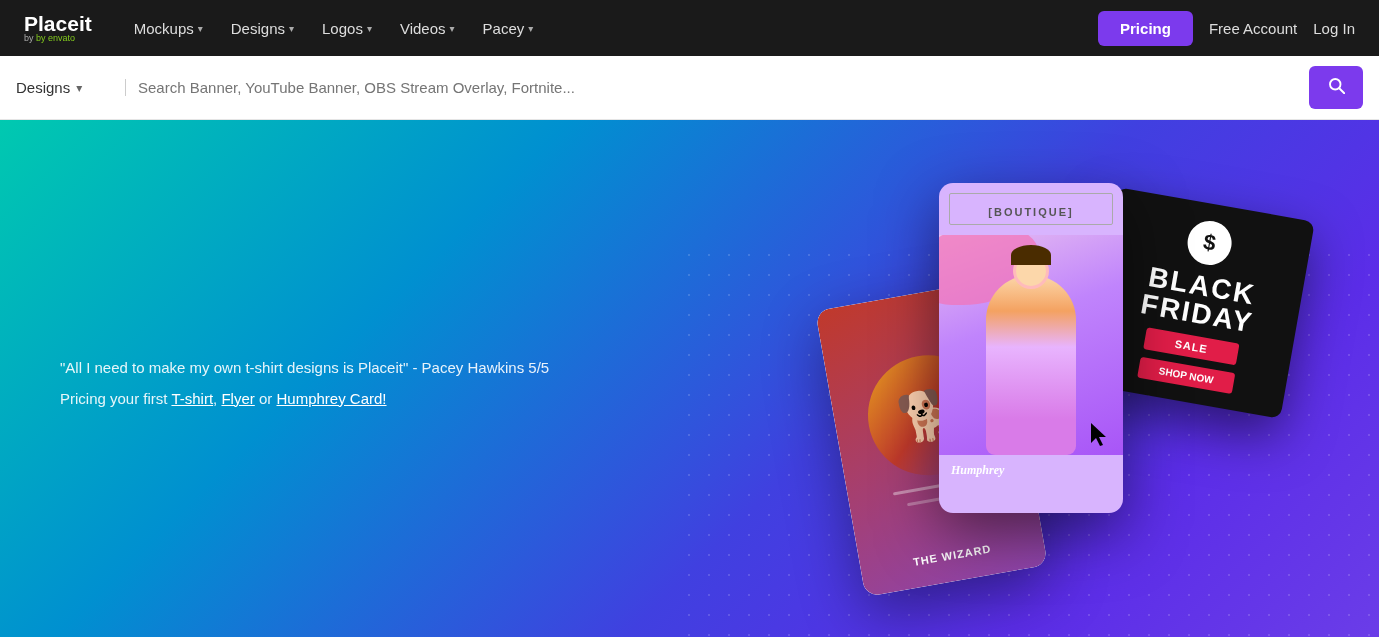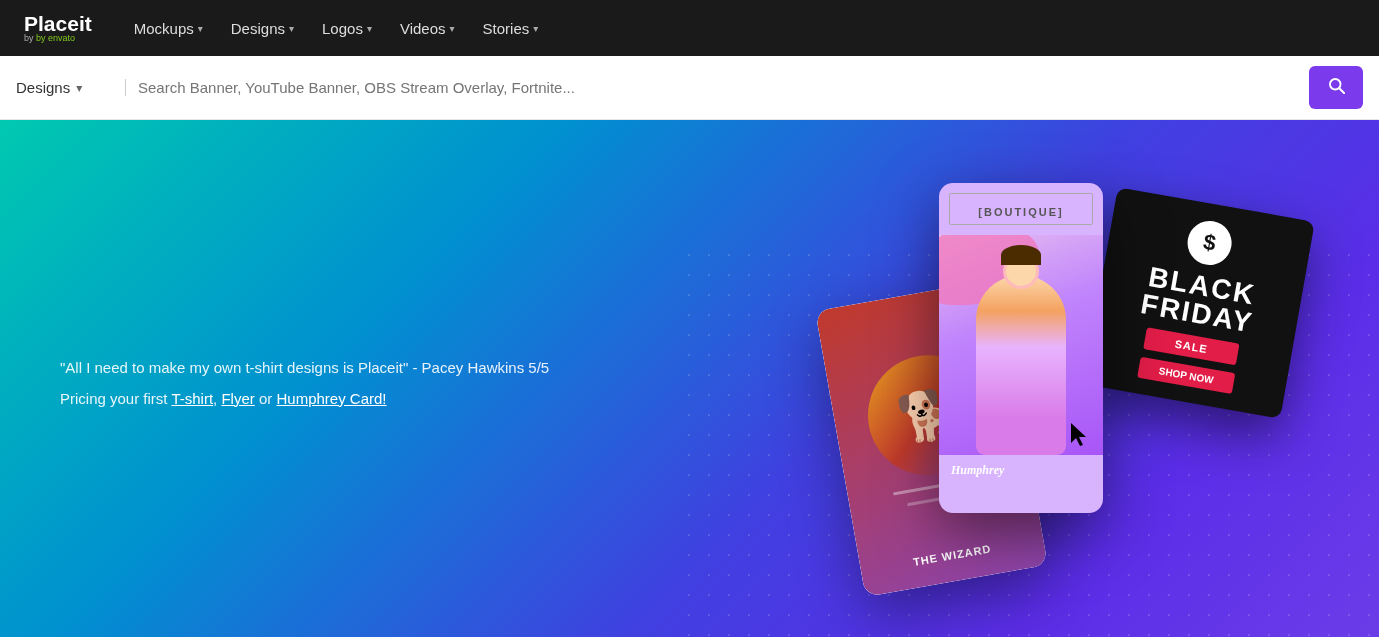--- a/index.html
+++ b/index.html
@@ -216,21 +216,21 @@
       font-weight: 700;
       letter-spacing: 1px;
       text-transform: uppercase;
     }
 
     
     .card-boutique {
       position: absolute;
       left: 160px;
       top: 10px;
-      width: 164px;
+      width: 184px;
       height: 330px;
       background: #d8b4fe;
       border-radius: 14px;
       box-shadow: 0 20px 60px rgba(0,0,0,0.5);
       z-index: 3;
       overflow: hidden;
     }
     .card-boutique-header {
       text-align: center;
       padding: 12px 0 6px;
@@ -374,25 +374,30 @@
     </div>
     <div class="nav-item">
       <span>Logos</span>
       <span class="nav-chevron">▾</span>
     </div>
     <div class="nav-item">
       <span>Videos</span>
       <span class="nav-chevron">▾</span>
     </div>
     <div class="nav-item">
-      <span>Stories</span>
+      <span>Pacey</span>
       <span class="nav-chevron">▾</span>
     </div>
   </div>
 
+  <div class="nav-right">
+    <button class="btn-pricing">Pricing</button>
+    <span class="nav-free">Free Account</span>
+    <span class="nav-login">Log In</span>
+  </div>
 </nav>
 
 <div class="search-bar">
   <div class="search-category">
     <span>Designs</span>
     <span class="chevron">▾</span>
   </div>
   <div class="search-input-wrap">
     <input type="text" class="search-input" placeholder="Search Banner, YouTube Banner, OBS Stream Overlay, Fortnite..." style="">
   </div>

